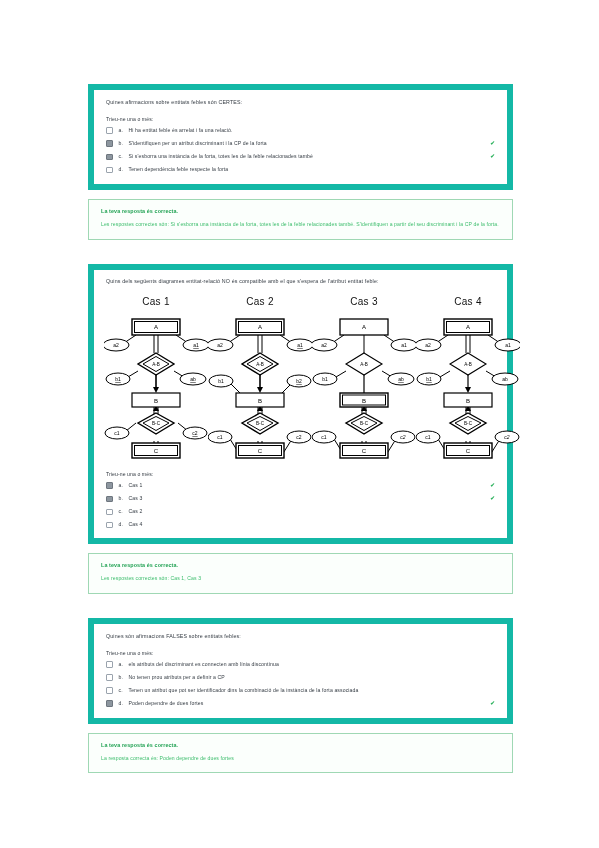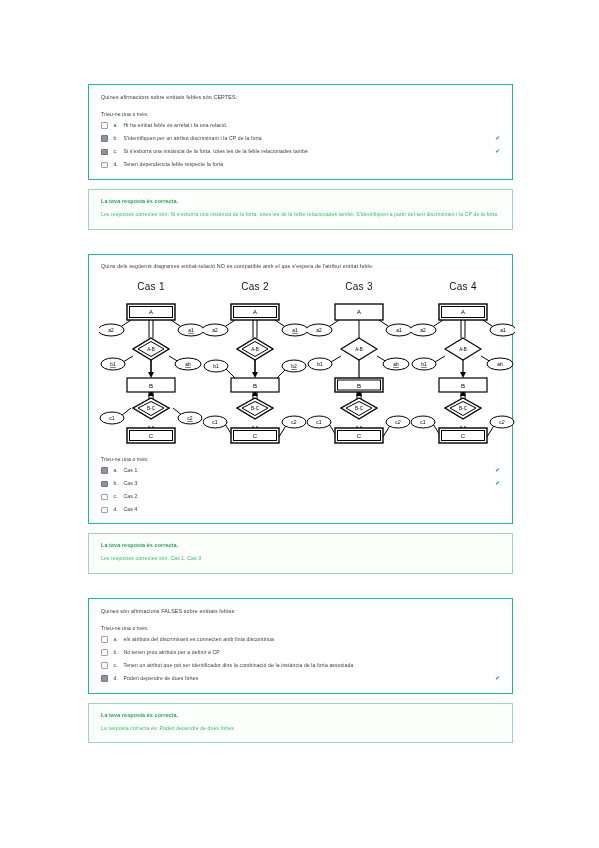--- a/index.html
+++ b/index.html
@@ -17,21 +17,21 @@
   .page {
     position: relative;
     width: 599px;
     height: 848px;
     box-sizing: border-box;
     padding: 60px 86px 0 88px;
   }
 
   
   .card {
-    border: 1px solid #14b8a6;
+    border: 6px solid #14b8a6;
     background: #ffffff;
     box-sizing: border-box;
     padding: 9px 12px 11px 12px;
     margin-bottom: 9px;
     margin-top: 24px;
   }
   .card.wide {
     padding: 8px 8px 10px 8px;
   }
   .feedback {

